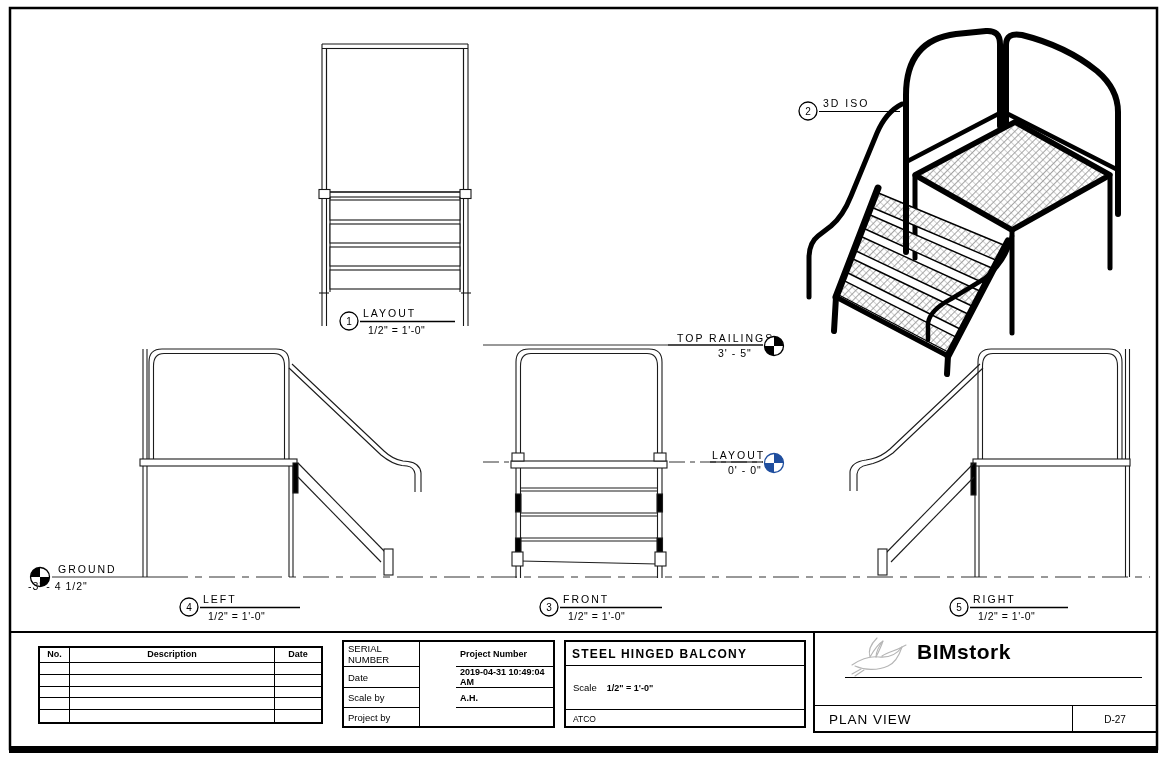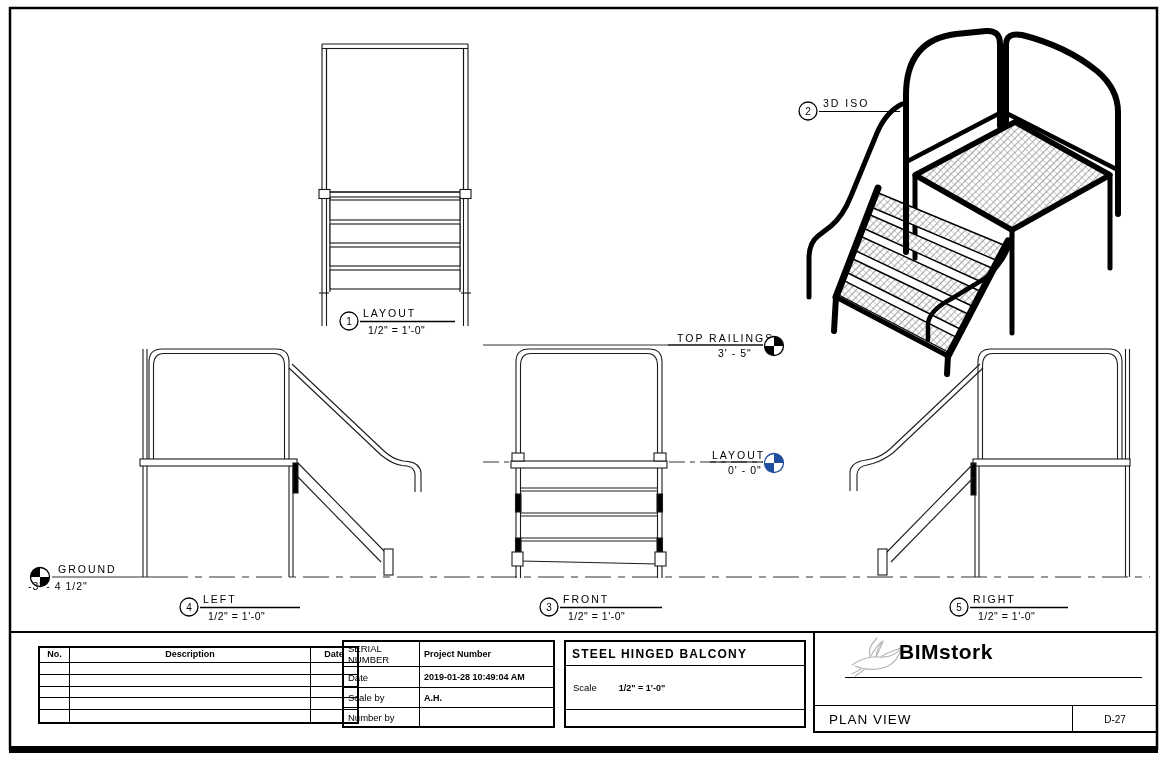--- a/index.html
+++ b/index.html
@@ -2,47 +2,47 @@
 <html><head>
 <meta charset="utf-8">
 <style>
   html,body{margin:0;padding:0;background:#fff;}
   .sheet{position:relative;width:1167px;height:760px;background:#fff;overflow:hidden;
          font-family:"Liberation Sans",sans-serif;color:#000;}
   .sheet svg text{font-family:"Liberation Sans",sans-serif;fill:#000;}
   .abs{position:absolute;box-sizing:border-box;}
 
   
-  .rev-table{left:38px;top:646px;width:321px;height:78px;border:2px solid #000;
+  .rev-table{left:38px;top:646px;width:285px;height:78px;border:2px solid #000;
              display:grid;grid-template-columns:30px 1fr 46px;grid-template-rows:15px repeat(5,1fr);}
   .rev-c{border-right:1px solid #000;border-bottom:1px solid #000;}
   .rev-c.lastcol{border-right:none;}
   .rev-c.lastrow{border-bottom:none;}
   .rev-h{font-size:9px;font-weight:bold;text-align:center;line-height:13px;}
 
   
   .info-table{left:342px;top:640px;width:213px;height:88px;border:2px solid #000;
               display:grid;grid-template-columns:76px 1fr;grid-template-rows:25px 21px 20px 1fr;}
   .info-c{display:flex;align-items:center;padding:1px 4px;border-bottom:1px solid #000;}
   .info-label{font-size:9.5px;border-right:1px solid #000;}
-  .info-value{font-size:9px;font-weight:bold;}
+  .info-value{font-size:9px;font-weight:bold;margin-left:36px;}
   .info-c.lastrow{border-bottom:none;}
 
   
   .title-box{left:564px;top:640px;width:242px;height:88px;border:2px solid #000;}
   .tb-row1{height:23px;border-bottom:1.5px solid #000;display:flex;align-items:center;
            padding-left:6px;font-size:12px;letter-spacing:1.2px;white-space:nowrap;font-weight:bold;}
   .tb-row2{height:43px;border-bottom:1.5px solid #000;display:flex;align-items:center;
-           gap:22px;padding-left:7px;font-size:9.5px;}
+           gap:10px;padding-left:7px;font-size:9.5px;}
   .tb-scale-value{font-weight:bold;font-size:9px;}
   .tb-row3{height:17px;display:flex;align-items:center;padding-left:7px;font-size:8.5px;}
 
   
   .right-box{left:813px;top:632px;width:344px;height:101px;border-left:2px solid #000;border-bottom:2px solid #000;}
-  .brand-name{position:absolute;left:84px;top:8px;font-size:21px;font-weight:bold;letter-spacing:0.5px;}
+  .brand-name{position:absolute;left:102px;top:8px;font-size:21px;font-weight:bold;letter-spacing:0.5px;}
   .brand-underline{position:absolute;left:30px;top:45px;width:297px;border-top:1.5px solid #000;}
   .brand-logo{position:absolute;left:32px;top:4px;}
   .plan-row{position:absolute;left:0;top:73px;width:100%;height:26px;border-top:1.5px solid #000;display:flex;}
   .plan-name{flex:1;display:flex;align-items:center;padding-left:14px;font-size:13.5px;letter-spacing:1px;}
   .sheet-no{width:84px;border-left:1.5px solid #000;display:flex;align-items:center;
             justify-content:center;font-size:10px;}
 </style>
 </head>
 <body>
 
@@ -269,34 +269,35 @@
   <div class="rev-c lastrow"></div>
       <div class="rev-c lastrow"></div>
       <div class="rev-c lastcol lastrow"></div>
 </div>
 
 
 <div class="abs info-table">
   <div class="info-c info-label">SERIAL NUMBER</div>
   <div class="info-c info-value">Project Number</div>
   <div class="info-c info-label">Date</div>
-  <div class="info-c info-value">2019-01-28 10:49:04 AM</div>
+  <div class="info-c info-value">2019-04-31 10:49:04 AM</div>
   <div class="info-c info-label">Scale by</div>
   <div class="info-c info-value">A.H.</div>
-  <div class="info-c info-label lastrow">Number by</div>
+  <div class="info-c info-label lastrow">Project by</div>
   <div class="info-c info-value lastrow"></div>
 </div>
 
 
 <div class="abs title-box">
   <div class="tb-row1">STEEL HINGED BALCONY</div>
   <div class="tb-row2">
     <span>Scale</span>
     <span class="tb-scale-value">1/2" = 1'-0"</span>
   </div>
+  <div class="tb-row3">ATCO</div>
 </div>
 
 
 <div class="abs right-box">
   <svg class="brand-logo" width="60" height="42" viewBox="0 0 60 42">
     <g fill="none" stroke="#b5b5b5" stroke-width="1.1" stroke-linecap="round">
       <path d="M30,2 C24,8 21,15 23,21 C27,14 31,8 36,5 C32,10 29,16 29,21"></path>
       <path d="M36,5 C34,11 31,17 29,21"></path>
       <path d="M5,29 C14,23 23,20 32,21 C42,22 50,18 55,11 C48,15 41,16 35,20"></path>
       <path d="M8,30 C17,34 30,35 41,30 C48,27 52,20 55,11"></path>

